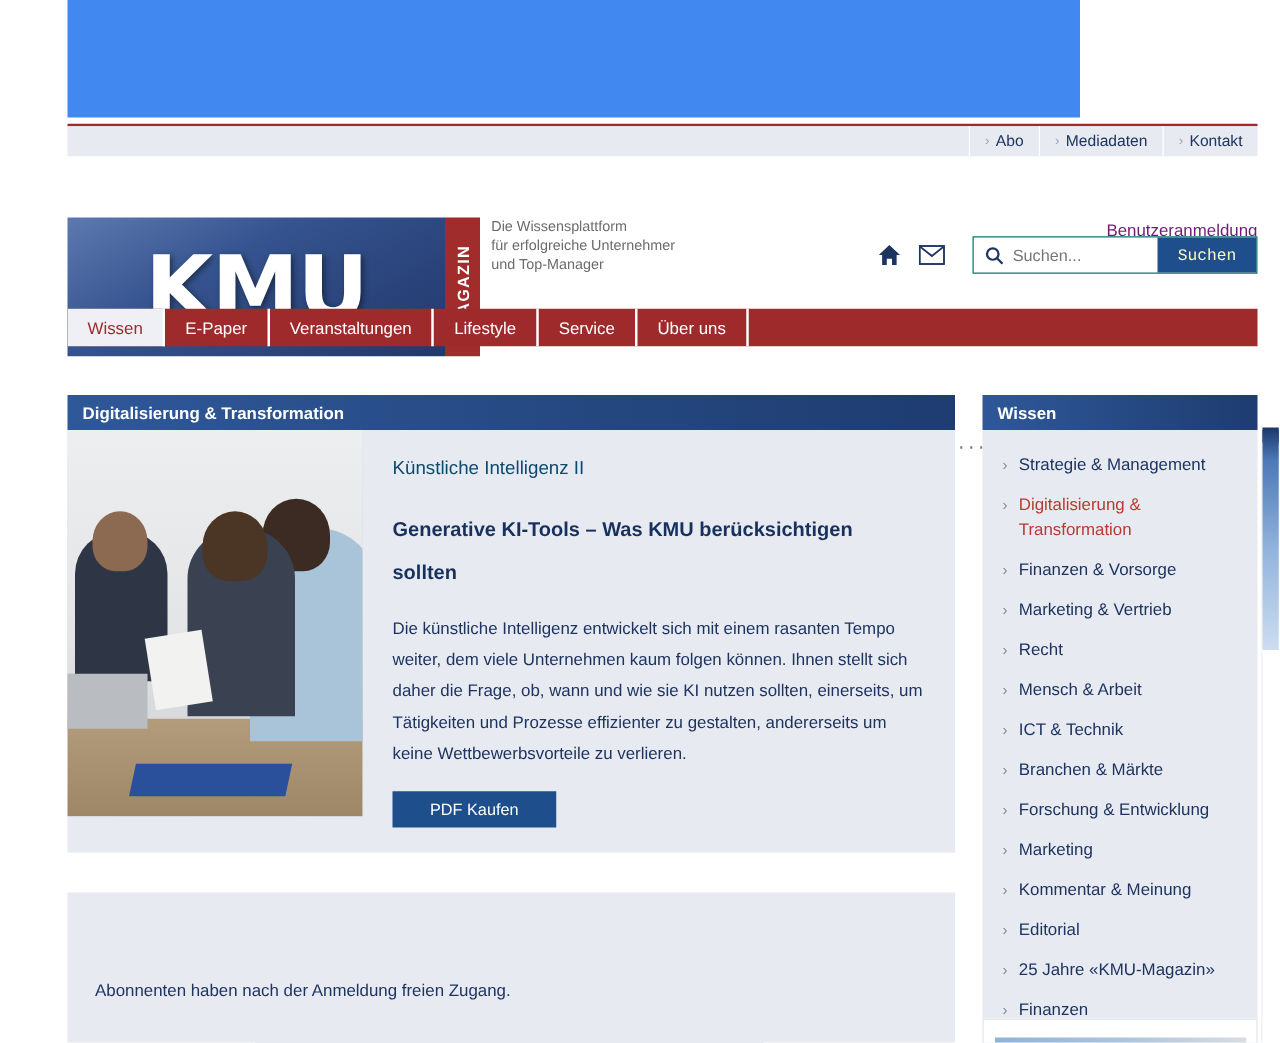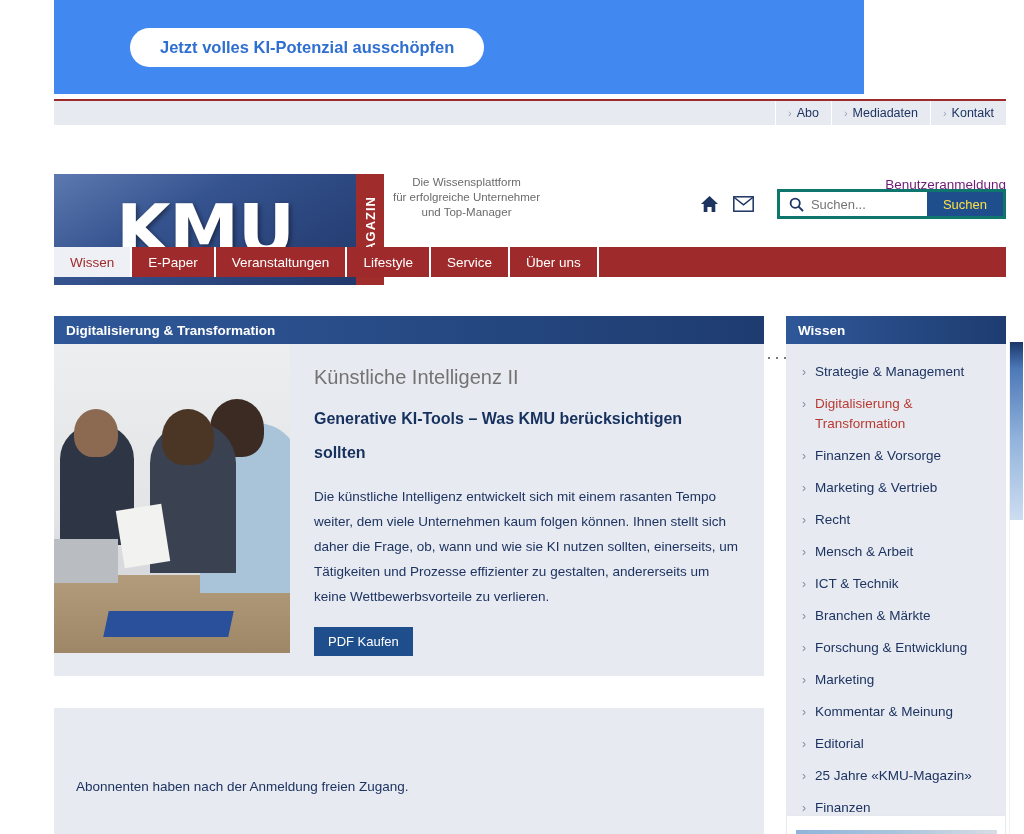--- a/index.html
+++ b/index.html
@@ -61,44 +61,44 @@
   .logo-mag {
     width: 28px; background: #a02c2c; display: flex; align-items: center;
     justify-content: center;
   }
   .logo-mag span {
     color: #fff; font-size: 13px; font-weight: bold; letter-spacing: 1px;
     writing-mode: vertical-rl; transform: rotate(180deg);
   }
   .tagline {
     position: absolute; left: 393px; top: 50px; font-size: 11.5px;
-    color: #6b6b6b; line-height: 15px; text-align: center;
+    color: #6b6b6b; line-height: 15px;
   }
   .user-login {
     position: absolute; right: 18px; top: 52px; font-size: 13.5px; color: #701a75;
   }
   .head-tools {
     position: absolute; right: 18px; top: 64px; display: flex; align-items: center;
   }
   .hicon {
     width: 34px; height: 30px; display: flex; align-items: center;
     justify-content: center; color: #1d3461;
   }
   .searchbox {
-    margin-left: 16px; display: flex; height: 30px; border: 3px solid #0f766e;
+    margin-left: 16px; display: flex; height: 30px; border: 1px solid #0f766e;
     background: #fff;
   }
   .search-ic { display: flex; align-items: center; padding: 0 7px 0 9px; color: #1d3461; }
   .search-in {
     border: 0; outline: 0; width: 116px; font-size: 13px; color: #9aa0ae;
     font-family: "Liberation Sans", sans-serif; background: transparent;
   }
   .search-btn {
-    background: #1f4e8c; color: #fde047; border: 0; padding: 0 16px;
-    font-size: 13px; font-family: Liberation Sans, sans-serif; cursor: pointer;
+    background: #1f4e8c; color: #fef9c3; border: 0; padding: 0 16px;
+    font-size: 13px; font-family: Liberation Mono, monospace; cursor: pointer;
   }
   .dotted {
     position: absolute; left: 389px; top: 232px; width: 617px; height: 2px;
     background-image: radial-gradient(circle, #777 0.8px, transparent 1px);
     background-size: 8px 2px;
   }
 
   
   .mainnav {
     position: absolute; left: 54px; top: 247px; width: 952px; height: 30px;
@@ -133,30 +133,30 @@
   .teaser-img .laptop { position: absolute; left: -6px; bottom: 70px; width: 70px; height: 44px; background: #b9bcc0; border-top-left-radius: 4px; }
   .teaser-img .p1 { position: absolute; left: 6px; bottom: 108px; width: 74px; height: 120px; background: #2e3645; border-radius: 34px 34px 0 0; }
   .teaser-img .p1h { position: absolute; left: 20px; bottom: 196px; width: 44px; height: 48px; background: #8c6a52; border-radius: 50% 50% 42% 42%; }
   .teaser-img .p2 { position: absolute; left: 96px; bottom: 80px; width: 86px; height: 150px; background: #3a4252; border-radius: 40px 40px 0 0; }
   .teaser-img .p2h { position: absolute; left: 108px; bottom: 188px; width: 52px; height: 56px; background: #4b3626; border-radius: 50% 50% 40% 40%; }
   .teaser-img .p3 { position: absolute; left: 146px; bottom: 60px; width: 100px; height: 170px; background: #a9c4d8; border-radius: 44px 44px 0 0; }
   .teaser-img .p3h { position: absolute; left: 156px; bottom: 196px; width: 54px; height: 58px; background: #3c2b22; border-radius: 50% 50% 40% 40%; }
   .teaser-img .paper { position: absolute; left: 66px; bottom: 88px; width: 46px; height: 58px; background: #f2f2f0; transform: rotate(-9deg); }
 
   .teaser-body { padding: 22px 26px 20px 24px; }
-  .kicker { font-size: 20px; color: #737373; margin-bottom: 13px; }
+  .kicker { font-size: 15px; color: #0c4a6e; margin-bottom: 25px; }
   .headline {
     font-size: 16px; font-weight: bold; color: #17315e; line-height: 34px;
     margin-bottom: 14px;
   }
   .meta { font-size: 11.5px; color: #8c8c8c; line-height: 17px; margin-bottom: 20px; }
   .abstract { font-size: 13.5px; color: #1d3461; line-height: 25px; margin-bottom: 18px; }
   .btn-blue {
     display: inline-block; background: #1f4e8c; color: #fff; font-size: 13px;
-    padding: 7px 14px; border: 0; cursor: pointer;
+    padding: 7px 30px; border: 0; cursor: pointer;
     font-family: "Liberation Sans", sans-serif;
   }
 
   
   .login-panel { margin-top: 32px; }
   .login-body { padding: 22px 26px 24px 22px; }
   .login-line { font-size: 13.5px; color: #1d3461; line-height: 26px; margin-top: 44px; }
 
   
   .side-body { padding: 12px 0 18px 0; }
@@ -188,21 +188,20 @@
     position: absolute; right: 1px; top: 2px; width: 13px; height: 12px;
     background: #21386b;
   }
 </style>
 </head>
 <body>
 
 <div class="page">
 
   <div class="ad-banner">
-    <div class="ad-cta">Jetzt volles KI-Potenzial ausschöpfen</div>
   </div>
   <div class="ad-underline"></div>
 
   <div class="toplinks-bar">
     <div class="toplinks">
       <div class="toplink">
         <span class="chev">›</span>
         <span>Abo</span>
       </div>
       <div class="toplink">

